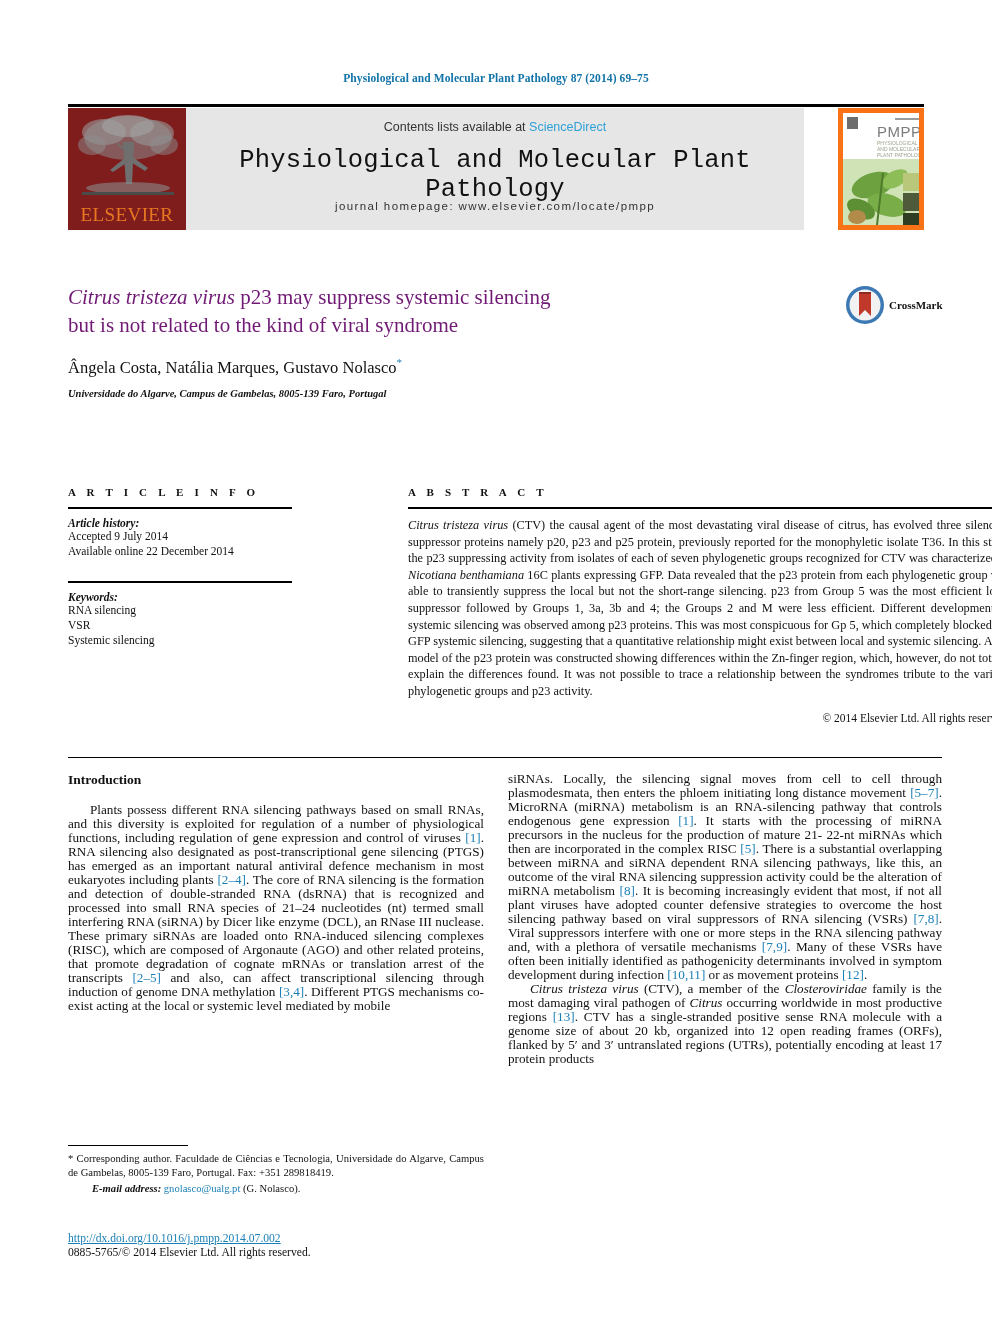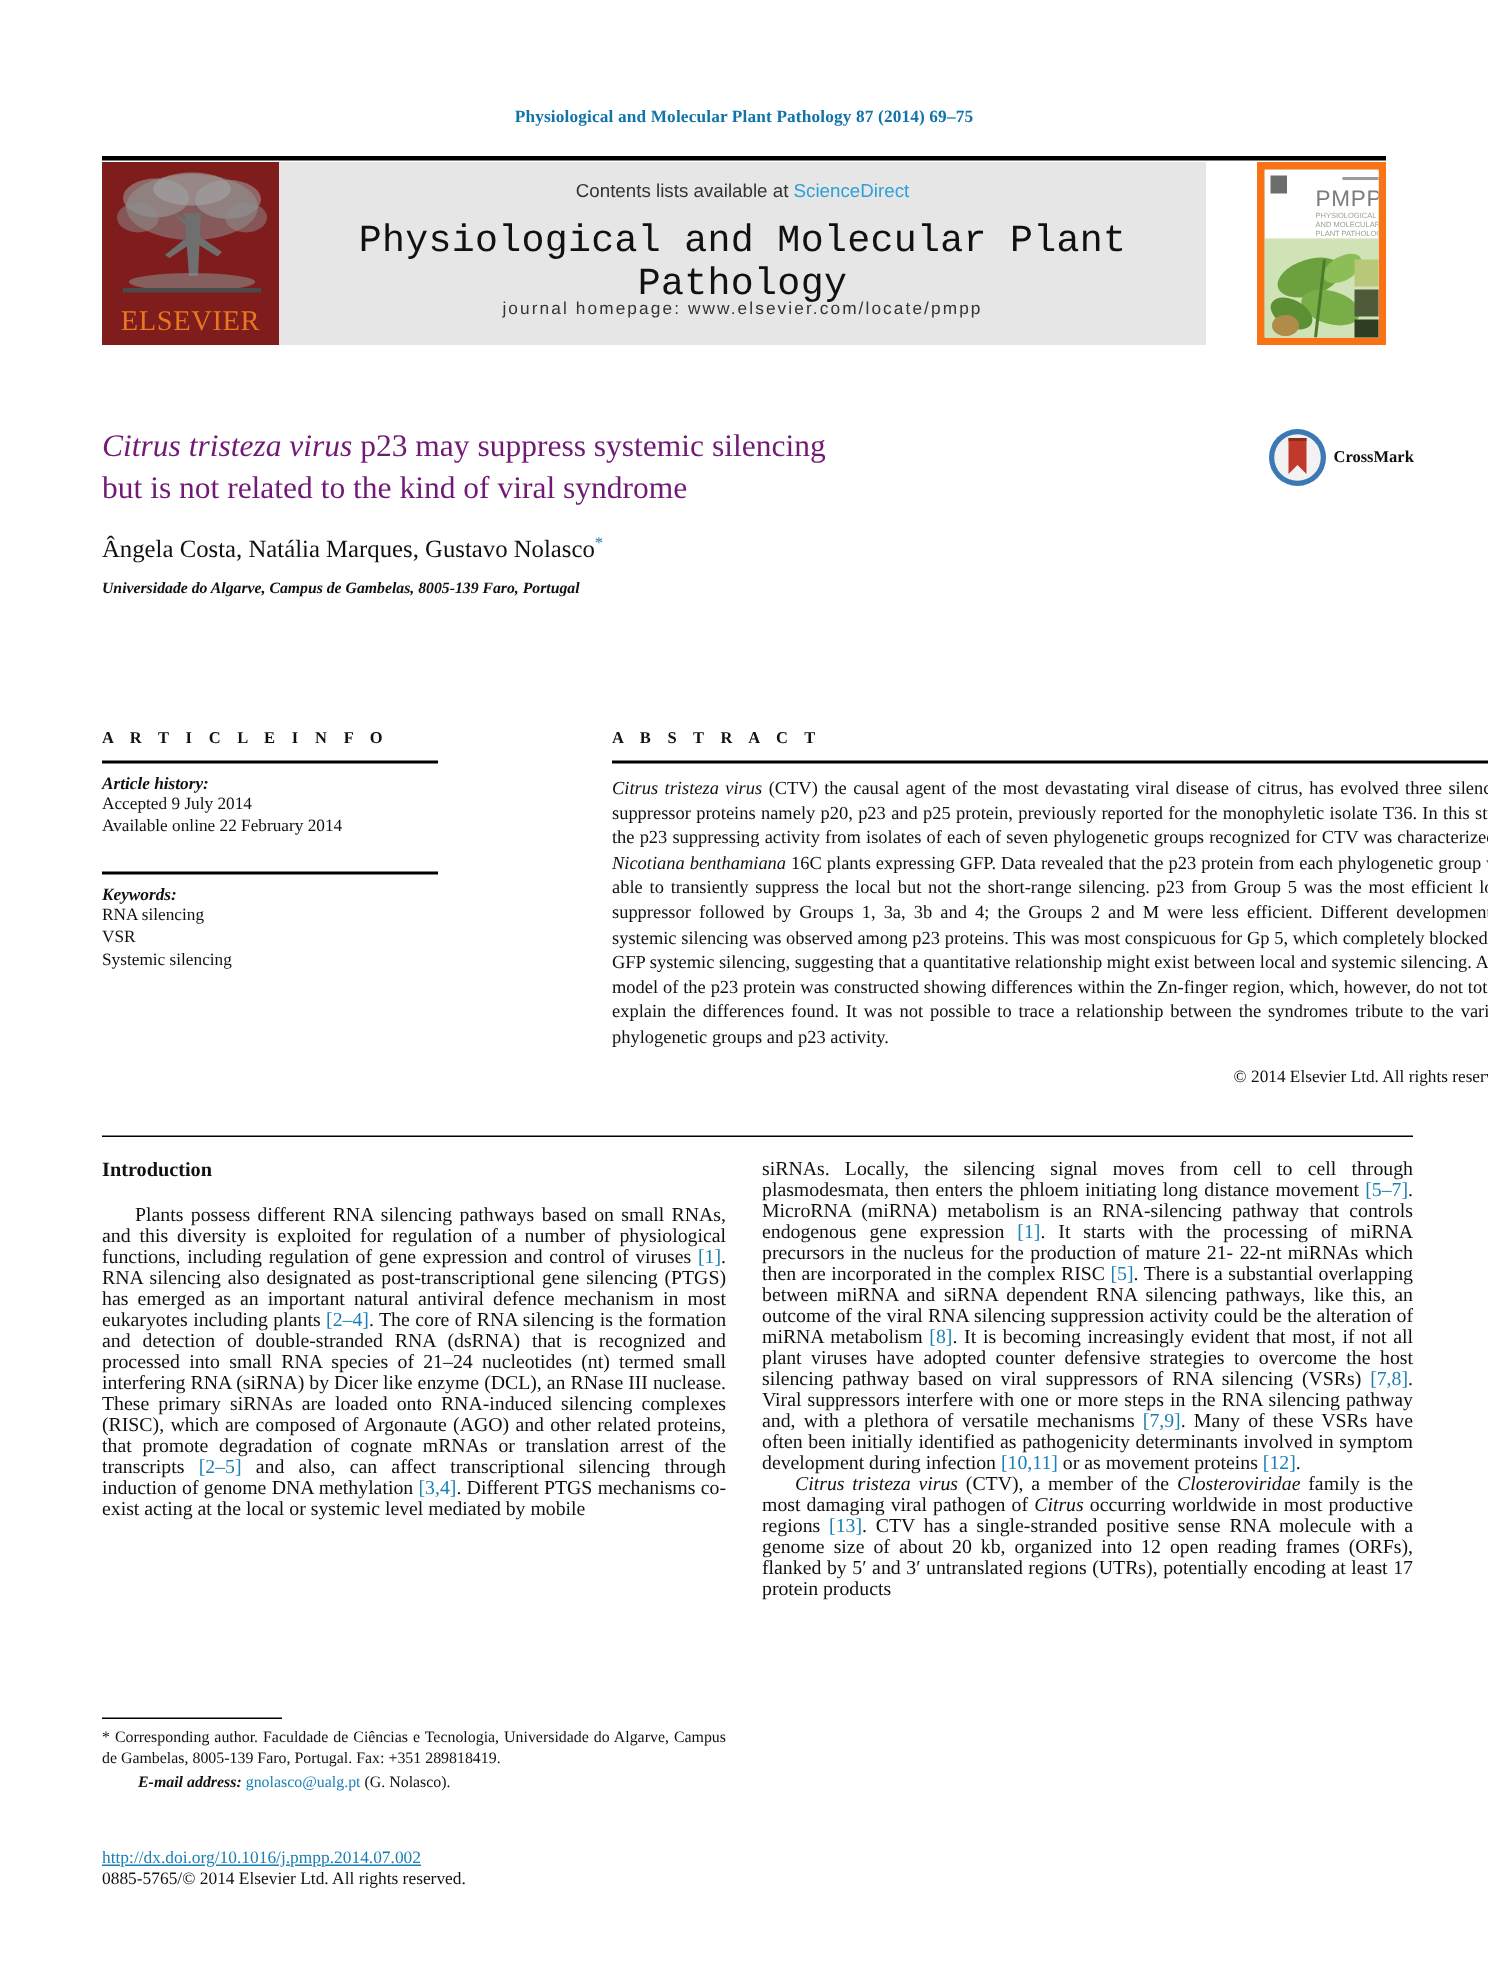--- a/index.html
+++ b/index.html
@@ -400,21 +400,21 @@
     <div class="cm-label">CrossMark</div>
   </div>
 
   <div class="info-abs">
 
     <div class="col-info">
       <div class="sec-head">A R T I C L E   I N F O</div>
       <div class="rule-thin short"></div>
       <div class="info-label">Article history:</div>
       <div class="info-line">Accepted 9 July 2014</div>
-      <div class="info-line">Available online 22 February 2014</div>
+      <div class="info-line">Available online 22 December 2014</div>
       <div class="info-gap"></div>
       <div class="rule-thin short"></div>
       <div class="info-label">Keywords:</div>
       <div class="info-line">RNA silencing</div>
       <div class="info-line">VSR</div>
       <div class="info-line">Systemic silencing</div>
     </div>
 
     <div class="col-abs">
       <div class="sec-head">A B S T R A C T</div>

